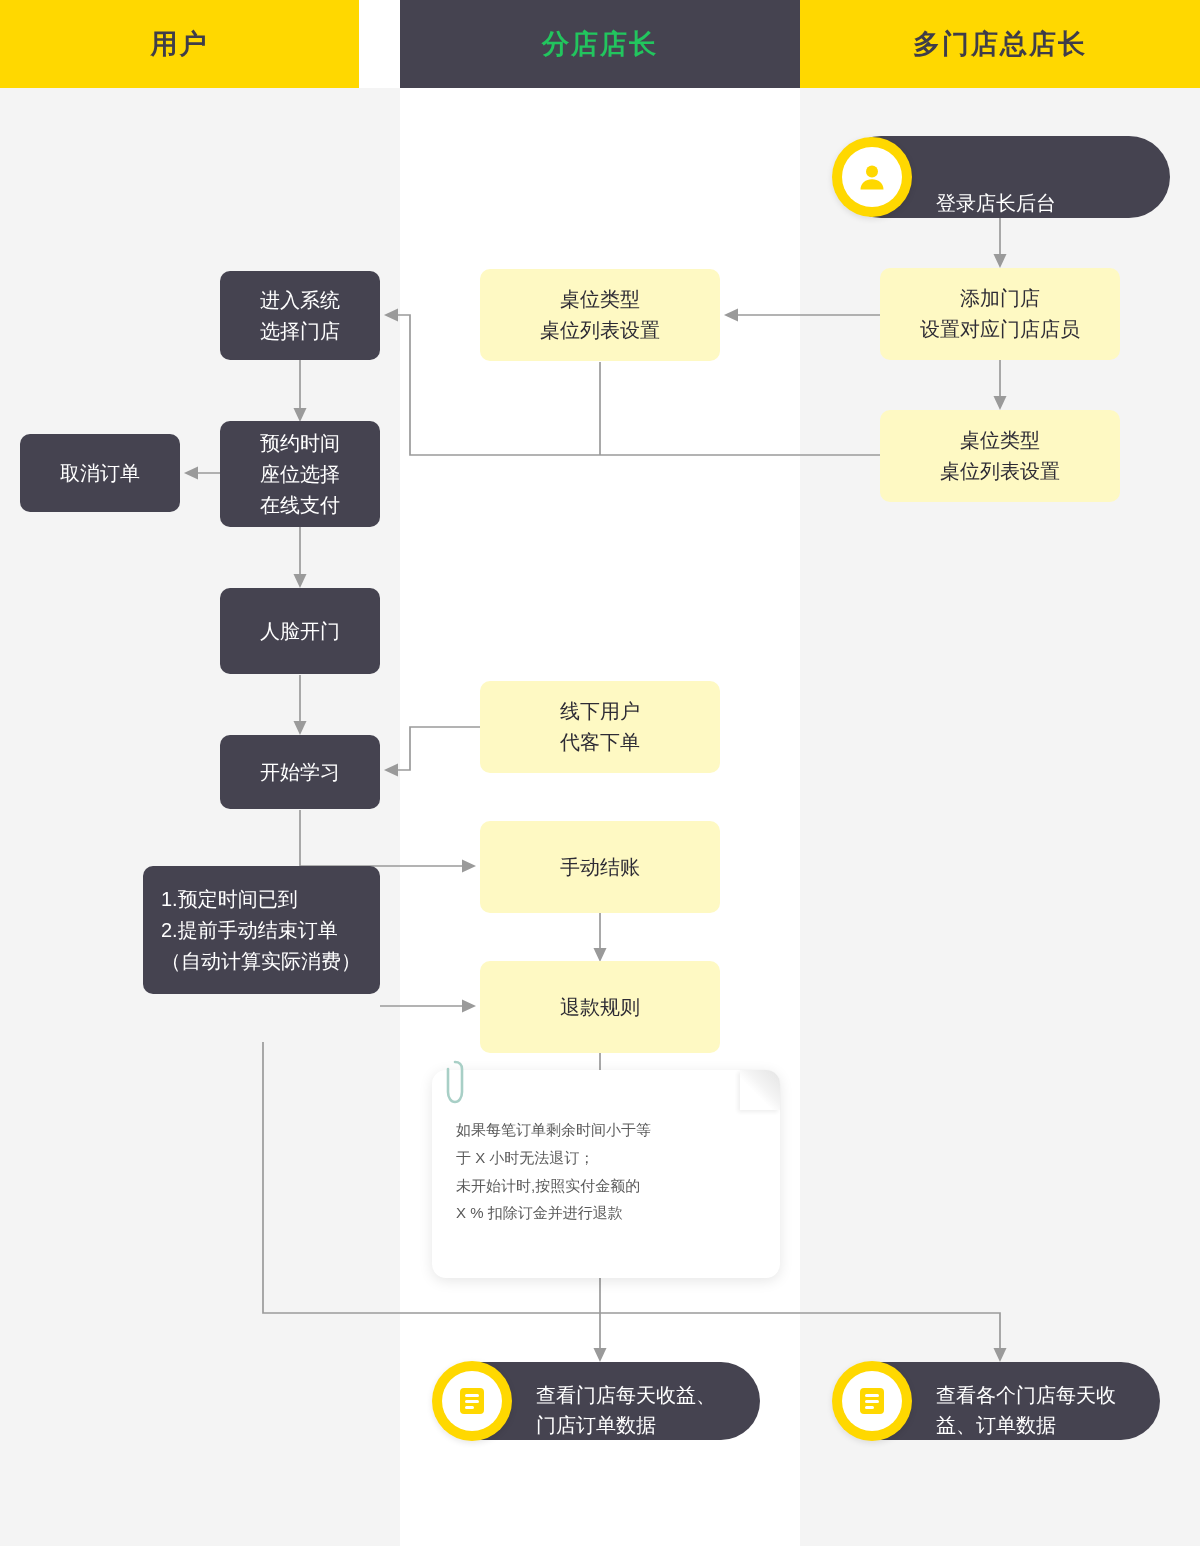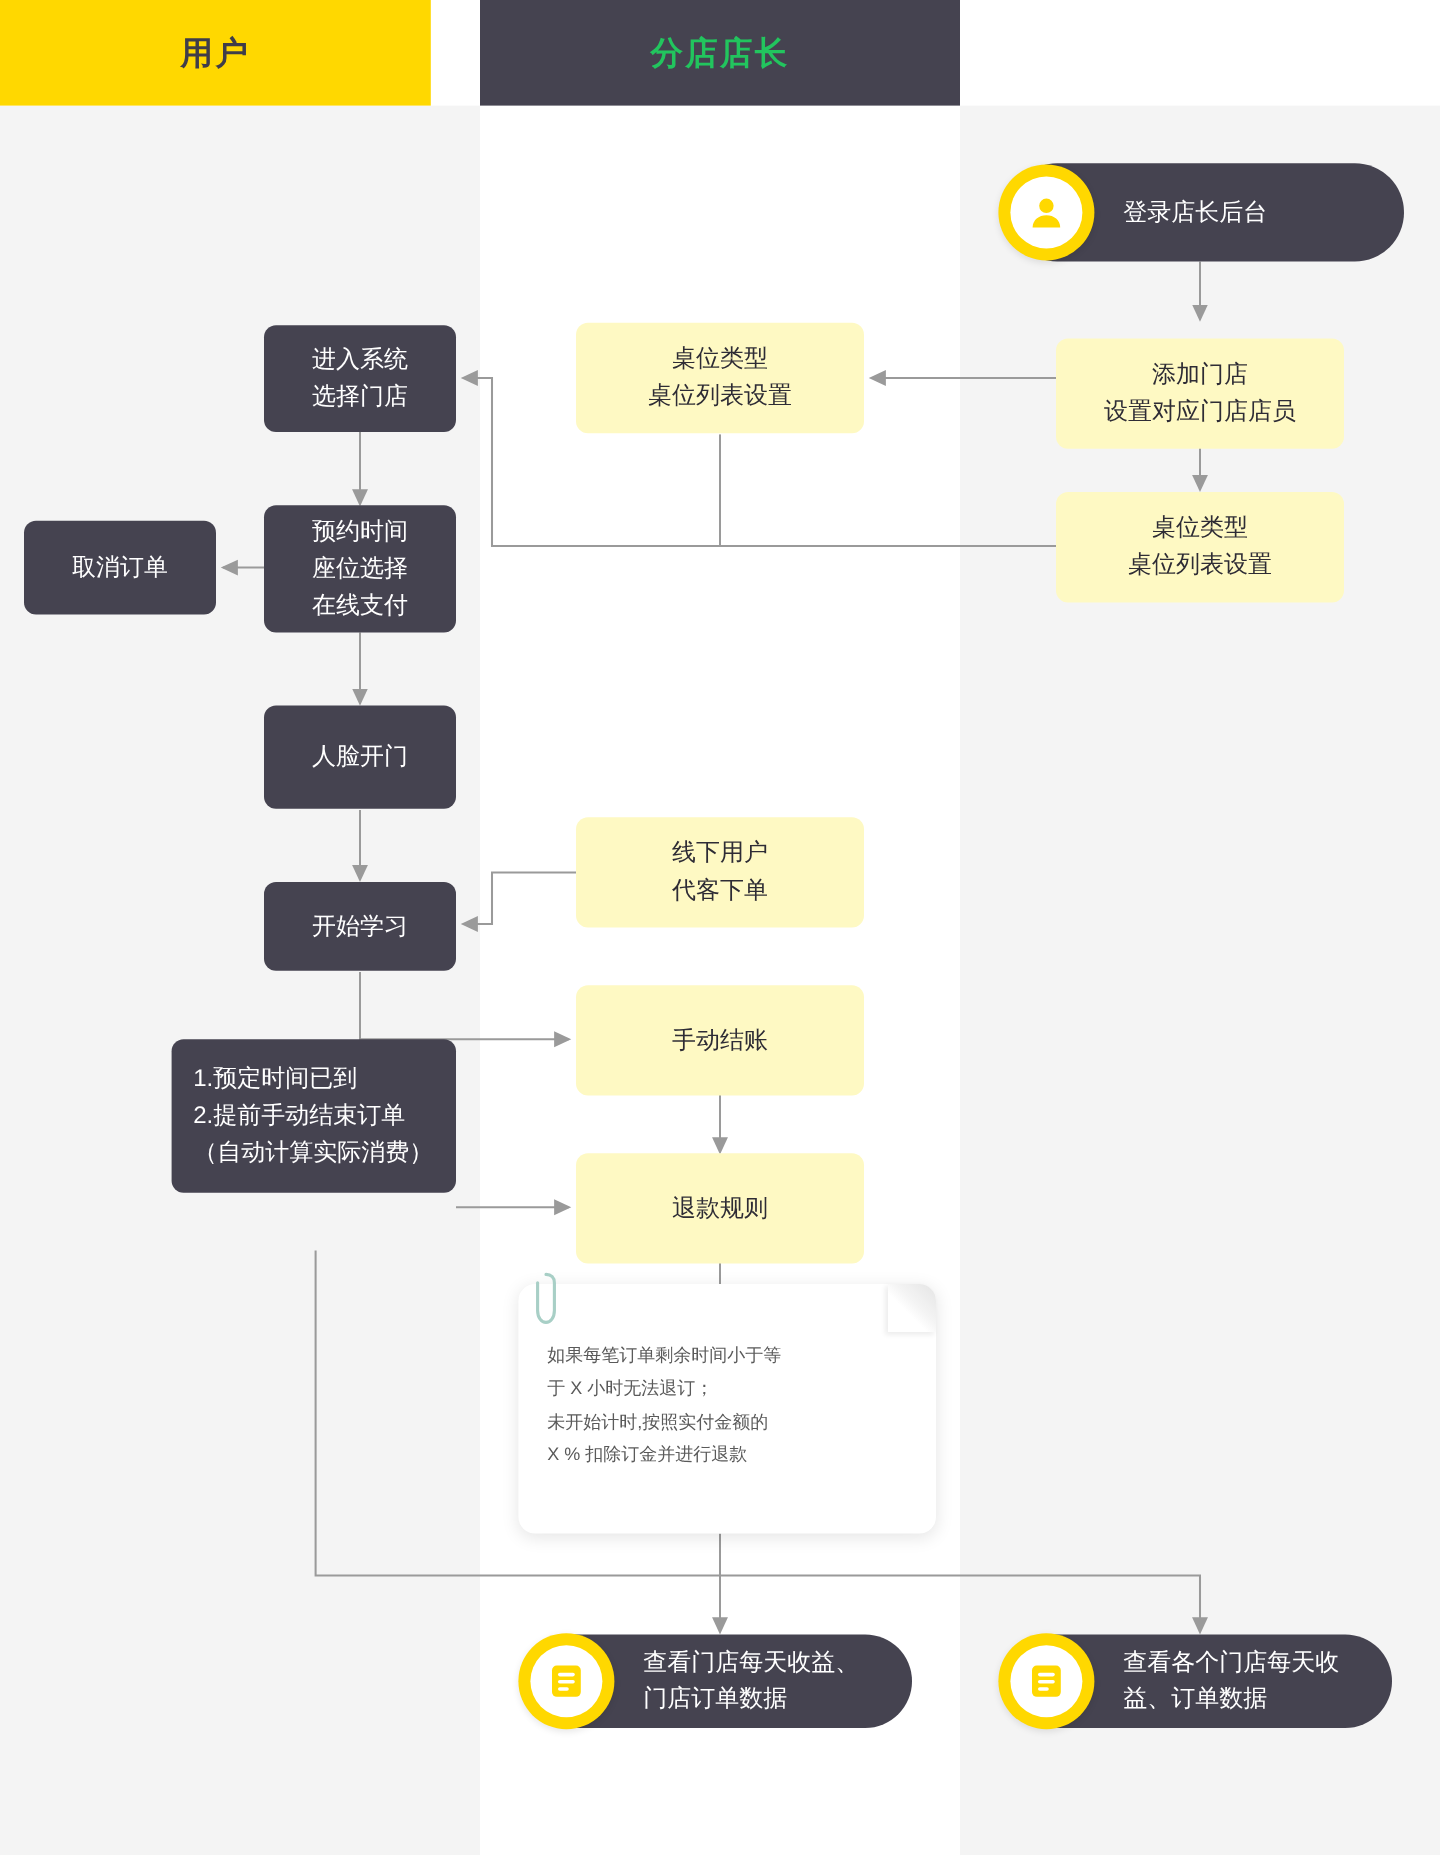--- a/index.html
+++ b/index.html
@@ -74,21 +74,21 @@
     padding-left: 18px;
   }
   .node .ln { display: block; white-space: nowrap; }
 
   
   .pill {
     position: absolute;
     background: #454350;
     border-radius: 48px;
     display: flex;
-    align-items: center;
+    align-items: flex-end;
     box-sizing: border-box;
   }
   .pill .pill-text {
     color: #ffffff;
     font-size: 20px;
     line-height: 1.5;
     margin-left: 96px;
     text-align: left;
   }
   .pill .pill-text .ln { display: block; white-space: nowrap; }
@@ -154,20 +154,23 @@
 
   <div class="lane-bg left"></div>
   <div class="lane-bg middle"></div>
   <div class="lane-bg right"></div>
 
   <div class="lane-head left">
       <span>用户</span>
     </div>
   <div class="lane-head middle">
       <span>分店店长</span>
+    </div>
+  <div class="lane-head right">
+      <span>多门店总店长</span>
     </div>
 
   <svg id="wires" viewBox="0 0 1200 1546">
     <defs>
       <marker id="ah" markerWidth="9" markerHeight="9" refX="7.2" refY="4.5" orient="auto">
         <path d="M0,0.6 L8.4,4.5 L0,8.4 z" fill="#9a9a9a"></path>
       </marker>
     </defs>
     <g fill="none" stroke="#9a9a9a" stroke-width="1.7">
 
@@ -214,21 +217,21 @@
           <circle cx="17" cy="11.5" r="6" fill="#ffd800"></circle>
           <path d="M5.5 29.5c0-6.2 5.2-10.2 11.5-10.2s11.5 4 11.5 10.2z" fill="#ffd800"></path>
         </svg>
       </span>
     </span>
     <span class="pill-text">
       <span class="ln">登录店长后台</span>
     </span>
   </div>
 
-  <div class="node yellow" style="left:880px; top:282px; width:240px; height:92px;">
+  <div class="node yellow" style="left:880px; top:268px; width:240px; height:92px;">
     <span class="ln">添加门店</span>
     <span class="ln">设置对应门店店员</span>
   </div>
 
   <div class="node yellow" style="left:880px; top:410px; width:240px; height:92px;">
     <span class="ln">桌位类型</span>
     <span class="ln">桌位列表设置</span>
   </div>
 
   <div class="node yellow" style="left:480px; top:269px; width:240px; height:92px;">

